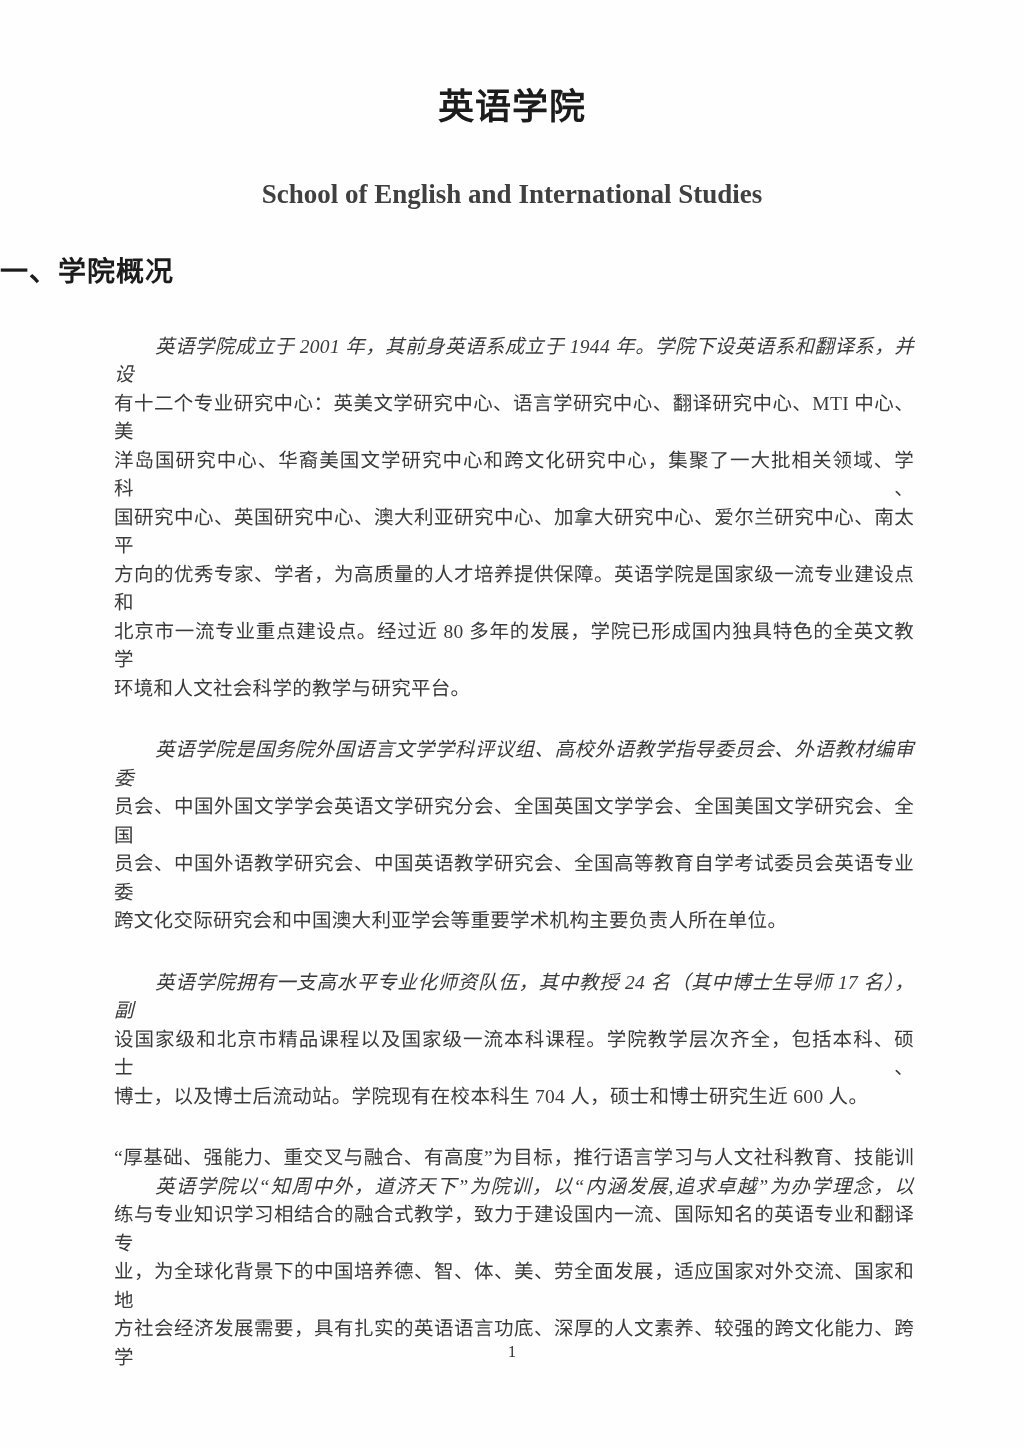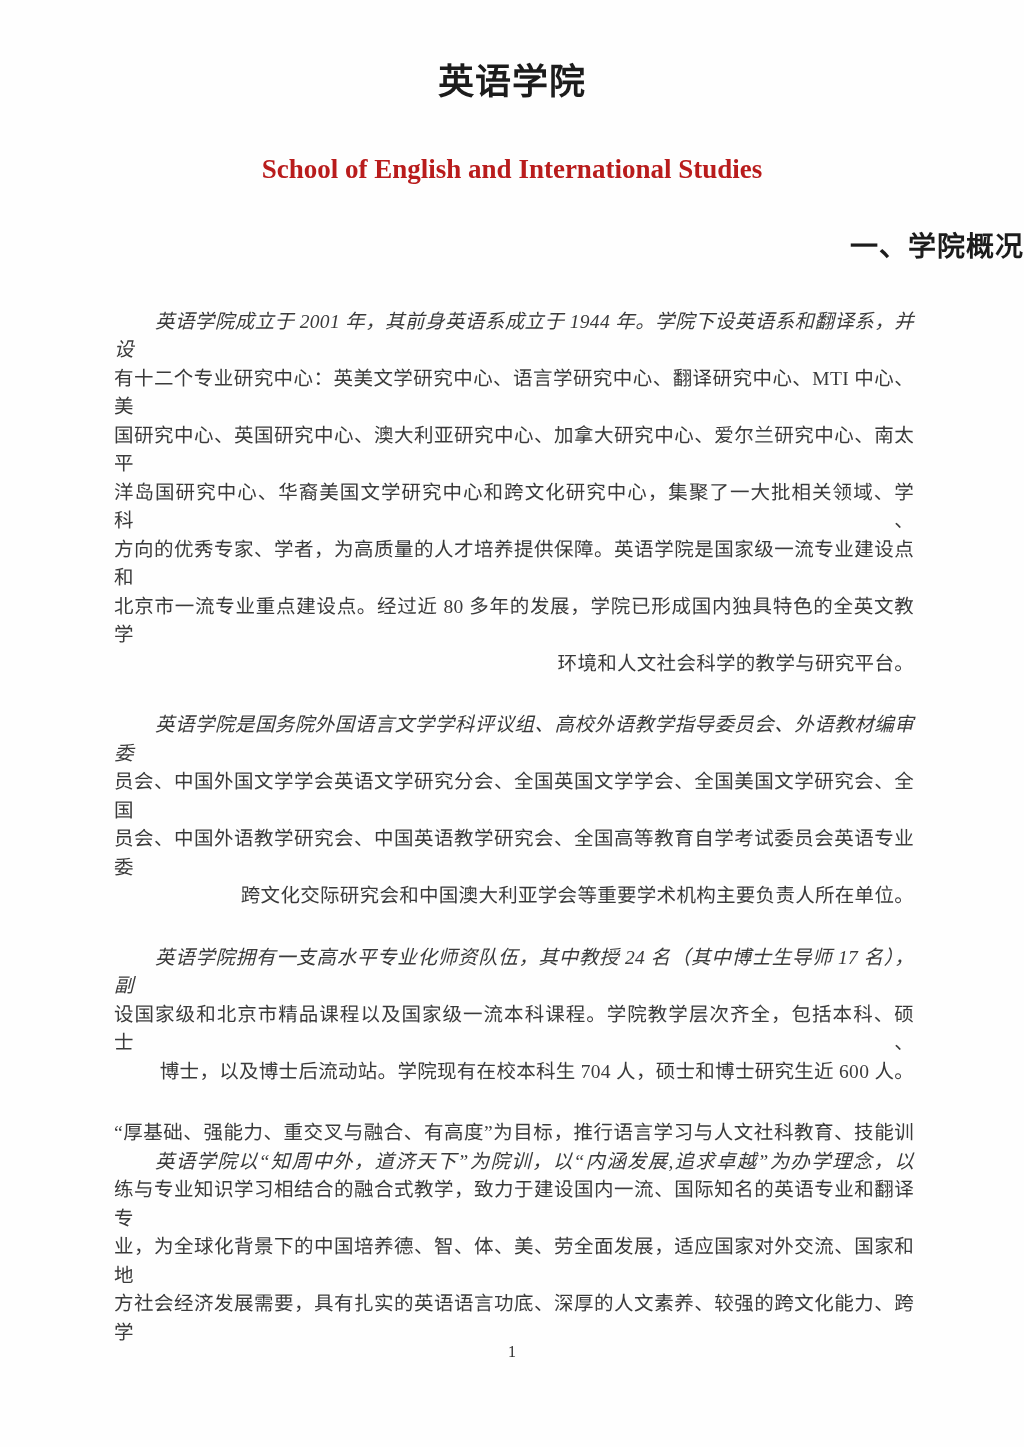--- a/index.html
+++ b/index.html
@@ -13,40 +13,40 @@
     height: 1447px;
     margin: 0 auto;
     background: #fefefe;
     font-family: "Liberation Serif", "DejaVu Serif", serif;
     color: #303030;
     overflow: hidden;
     box-sizing: border-box;
   }
   .title-zh {
     margin: 0;
-    padding-top: 63px;
+    padding-top: 88px;
     text-align: center;
     font-size: 36px;
     line-height: 1.1;
     font-weight: bold;
     color: #1c1c1c;
     letter-spacing: 1px;
   }
   .title-en {
     margin: 50px 0 0 0;
     text-align: center;
     font-size: 27px;
     line-height: 1.2;
     font-weight: bold;
-    color: #b91c1c;
+    color: #404040;
     letter-spacing: 0px;
   }
   .section-heading {
     margin: 45px 0 0 0;
-    text-align: right;
+    text-align: left;
     font-size: 28px;
     line-height: 1.2;
     font-weight: bold;
     color: #1c1c1c;
     letter-spacing: 1px;
   }
   .doc-body {
     margin-top: 44px;
     padding: 0 110px 0 114px;
   }
@@ -64,21 +64,21 @@
   }
   .line.first {
     text-indent: 41px;
     font-style: italic;
   }
   .line.just {
     text-align: justify;
     text-align-last: justify;
   }
   .line.last {
-    text-align: right;
+    text-align: left;
   }
   .page-number {
     position: absolute;
     bottom: 86px;
     left: 0;
     width: 100%;
     text-align: center;
     font-size: 16px;
     color: #2c2c2c;
   }
@@ -90,22 +90,22 @@
   <h1 class="title-zh">英语学院</h1>
 
   <h2 class="title-en">School of English and International Studies</h2>
 
   <h3 class="section-heading">一、学院概况</h3>
 
   <div class="doc-body">
       <div class="para">
         <div class="line first just">英语学院成立于 2001 年，其前身英语系成立于 1944 年。学院下设英语系和翻译系，并设</div>
         <div class="line just">有十二个专业研究中心：英美文学研究中心、语言学研究中心、翻译研究中心、MTI 中心、美</div>
+        <div class="line just">洋岛国研究中心、华裔美国文学研究中心和跨文化研究中心，集聚了一大批相关领域、学科、</div>
         <div class="line just">国研究中心、英国研究中心、澳大利亚研究中心、加拿大研究中心、爱尔兰研究中心、南太平</div>
-        <div class="line just">洋岛国研究中心、华裔美国文学研究中心和跨文化研究中心，集聚了一大批相关领域、学科、</div>
         <div class="line just">方向的优秀专家、学者，为高质量的人才培养提供保障。英语学院是国家级一流专业建设点和</div>
         <div class="line just">北京市一流专业重点建设点。经过近 80 多年的发展，学院已形成国内独具特色的全英文教学</div>
         <div class="line last">环境和人文社会科学的教学与研究平台。</div>
       </div>
       <div class="para">
         <div class="line first just">英语学院是国务院外国语言文学学科评议组、高校外语教学指导委员会、外语教材编审委</div>
         <div class="line just">员会、中国外国文学学会英语文学研究分会、全国英国文学学会、全国美国文学研究会、全国</div>
         <div class="line just">员会、中国外语教学研究会、中国英语教学研究会、全国高等教育自学考试委员会英语专业委</div>
         <div class="line last">跨文化交际研究会和中国澳大利亚学会等重要学术机构主要负责人所在单位。</div>
       </div>

